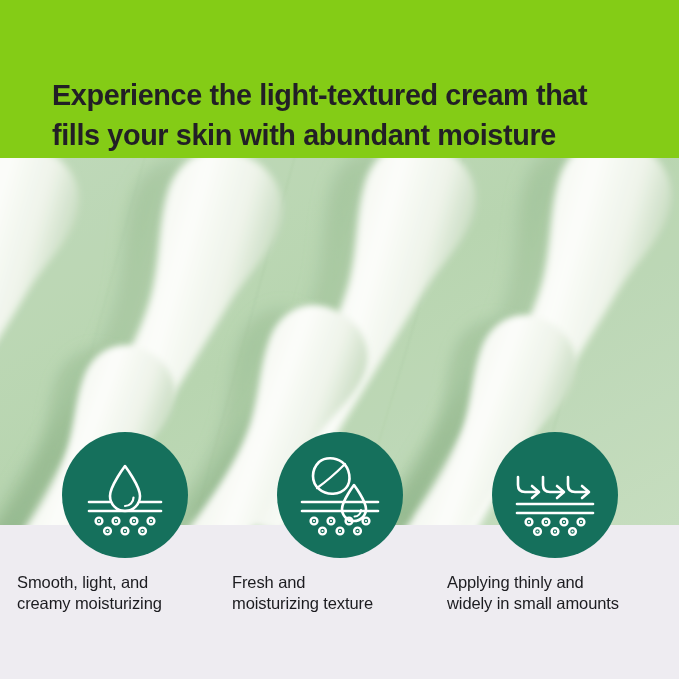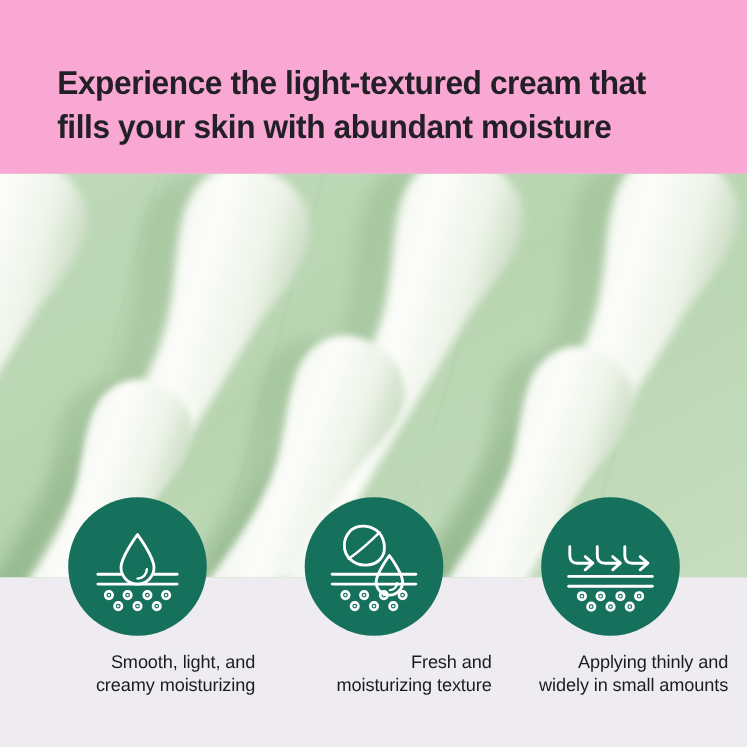--- a/index.html
+++ b/index.html
@@ -18,23 +18,23 @@
     -webkit-font-smoothing: antialiased;
   }
 
   
   #headline-block {
     position: absolute;
     left: 0;
     top: 0;
     width: 679px;
     height: 158px;
-    background: #f9a8d4;
+    background: #84cc16;
     box-sizing: border-box;
-    padding: 56px 40px 0 52px;
+    padding: 75px 40px 0 52px;
   }
   .headline-line {
     display: block;
     font-family: "Liberation Sans Narrow", "Liberation Sans", "DejaVu Sans", sans-serif;
     font-size: 30px;
     line-height: 40px;
     font-weight: 700;
     letter-spacing: -0.4px;
     color: #221f26;
     transform: scaleX(0.96);
@@ -64,23 +64,23 @@
     left: 0;
     top: 525px;
     width: 679px;
     height: 154px;
     background: #eeecf1;
   }
 
   
   .feature {
     position: absolute;
-    top: 452px;
+    top: 432px;
     width: 215px;
-    text-align: right;
+    text-align: left;
   }
   #feature-0 { left: 17px; }
   #feature-1 { left: 232px; }
   #feature-2 { left: 447px; }
 
   .feature-circle {
     width: 126px;
     height: 126px;
     margin: 0 auto;
     border-radius: 50%;

